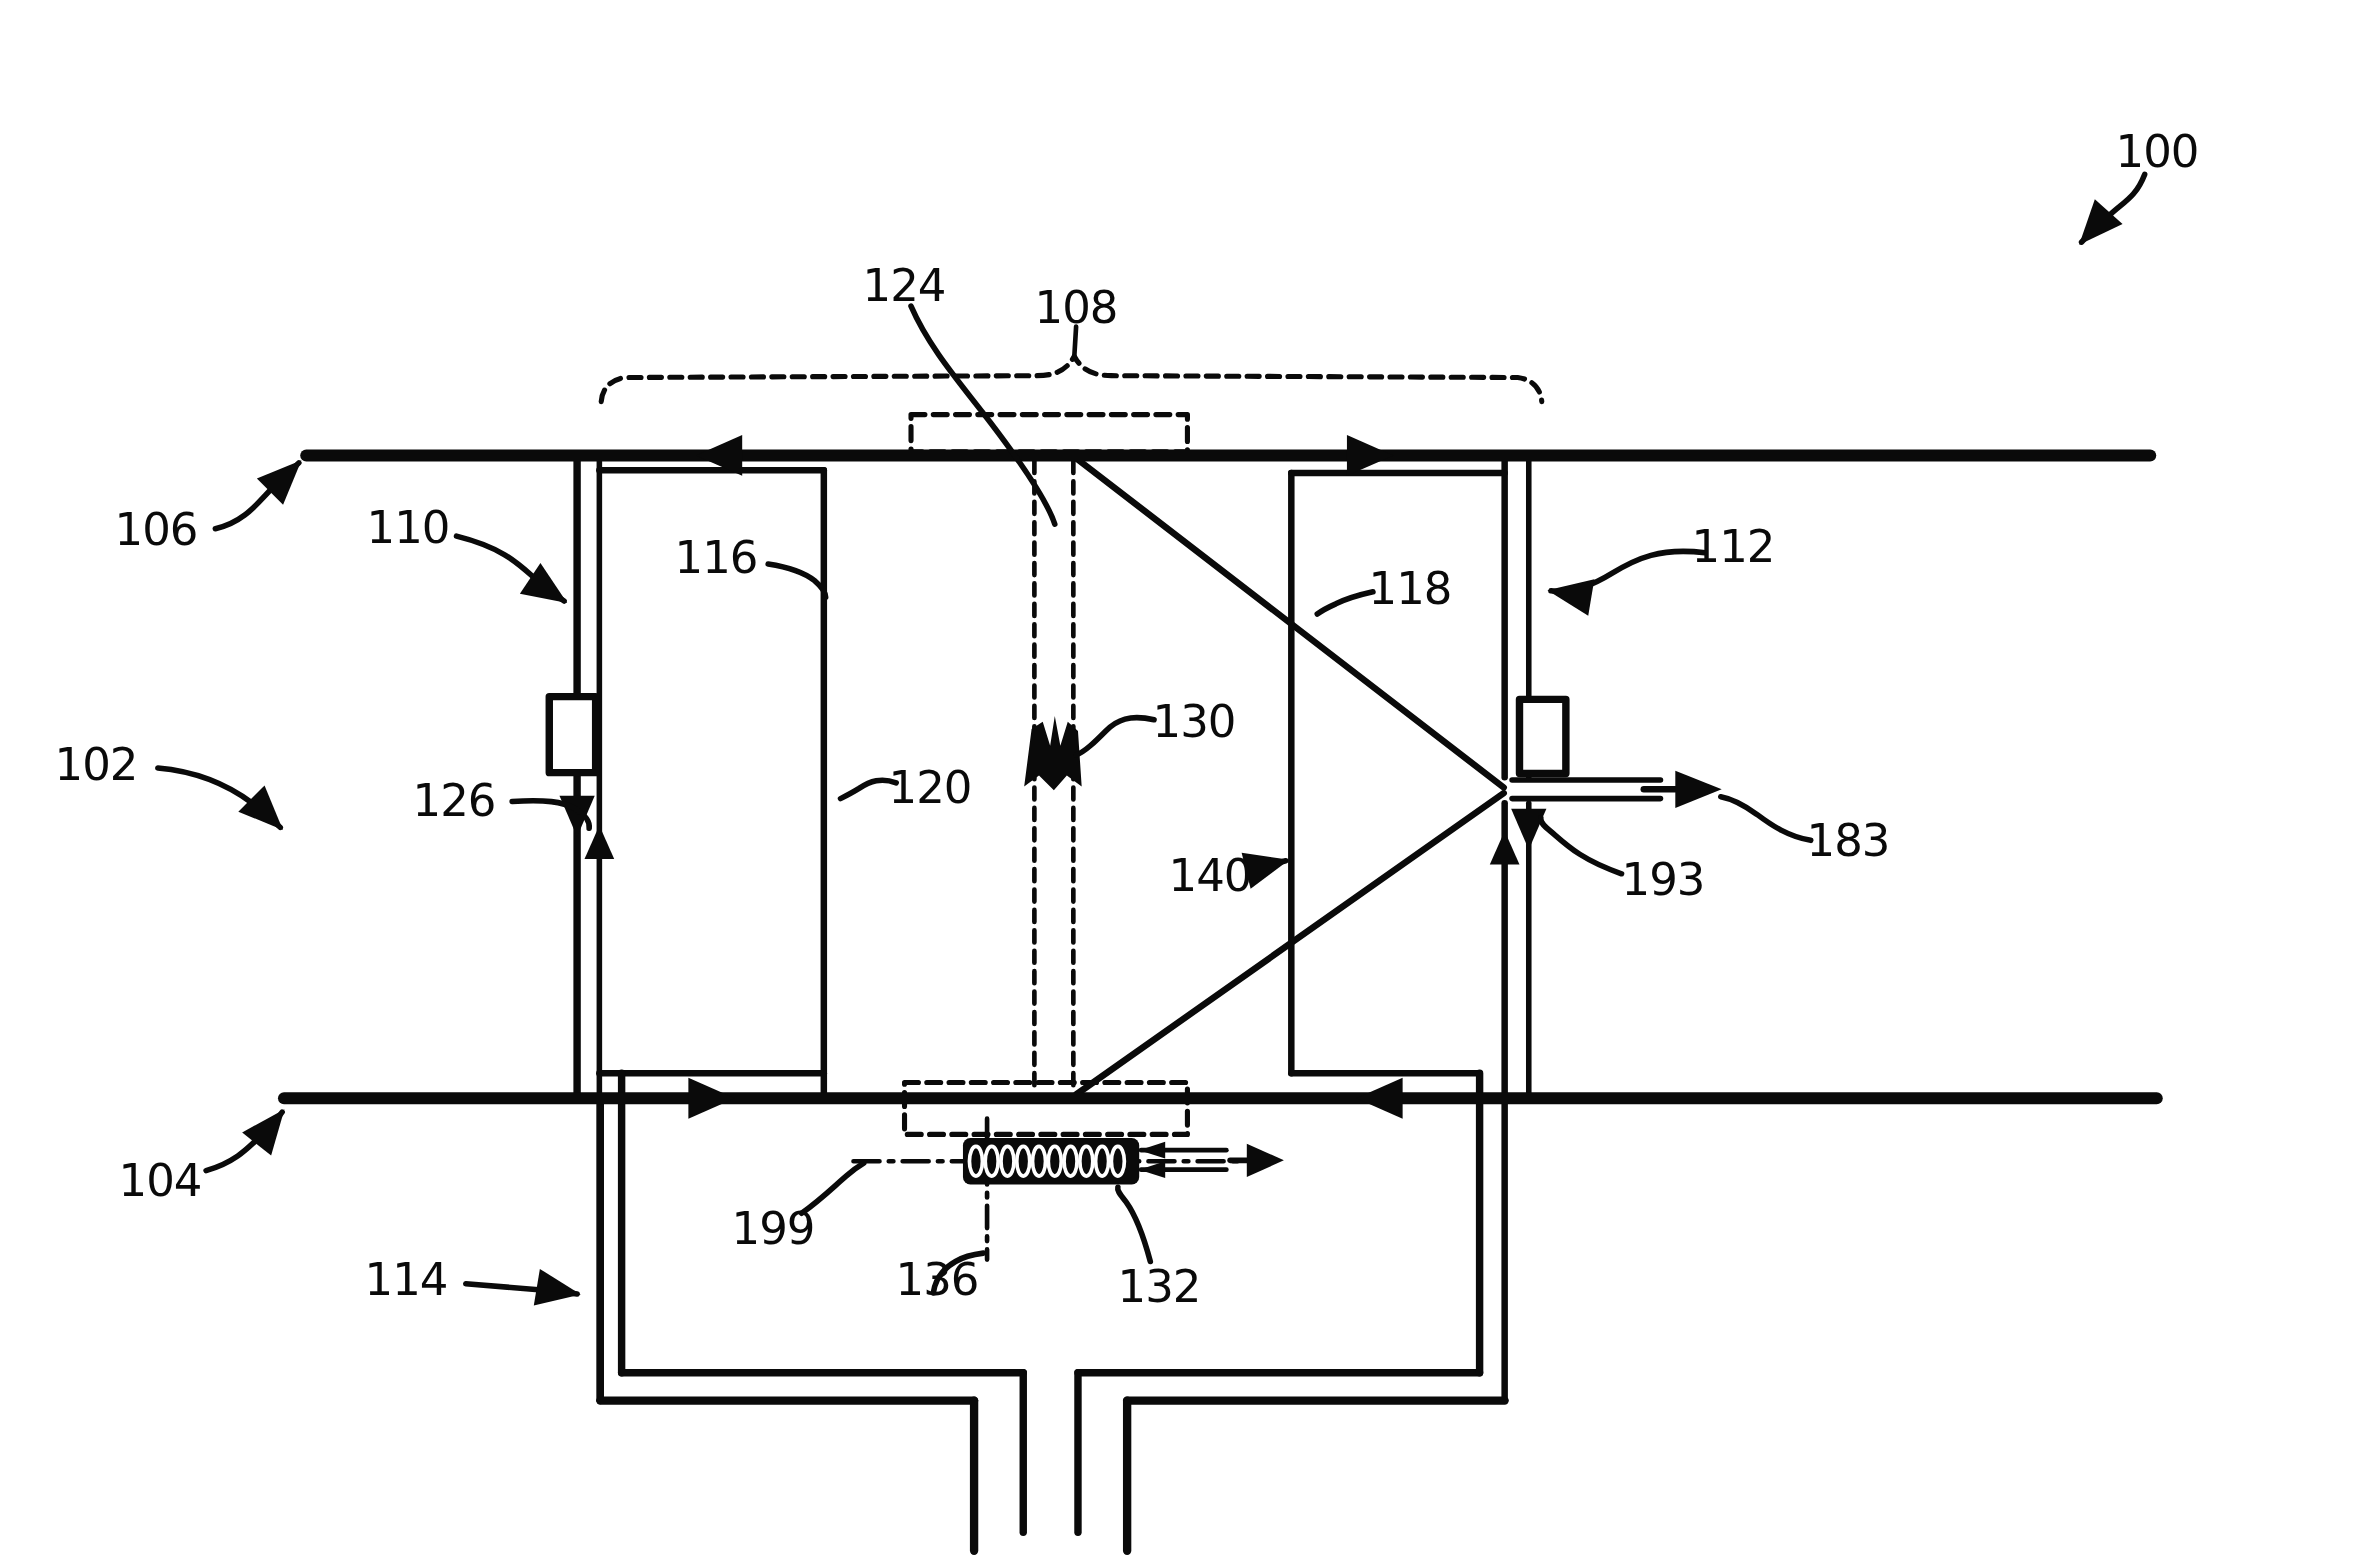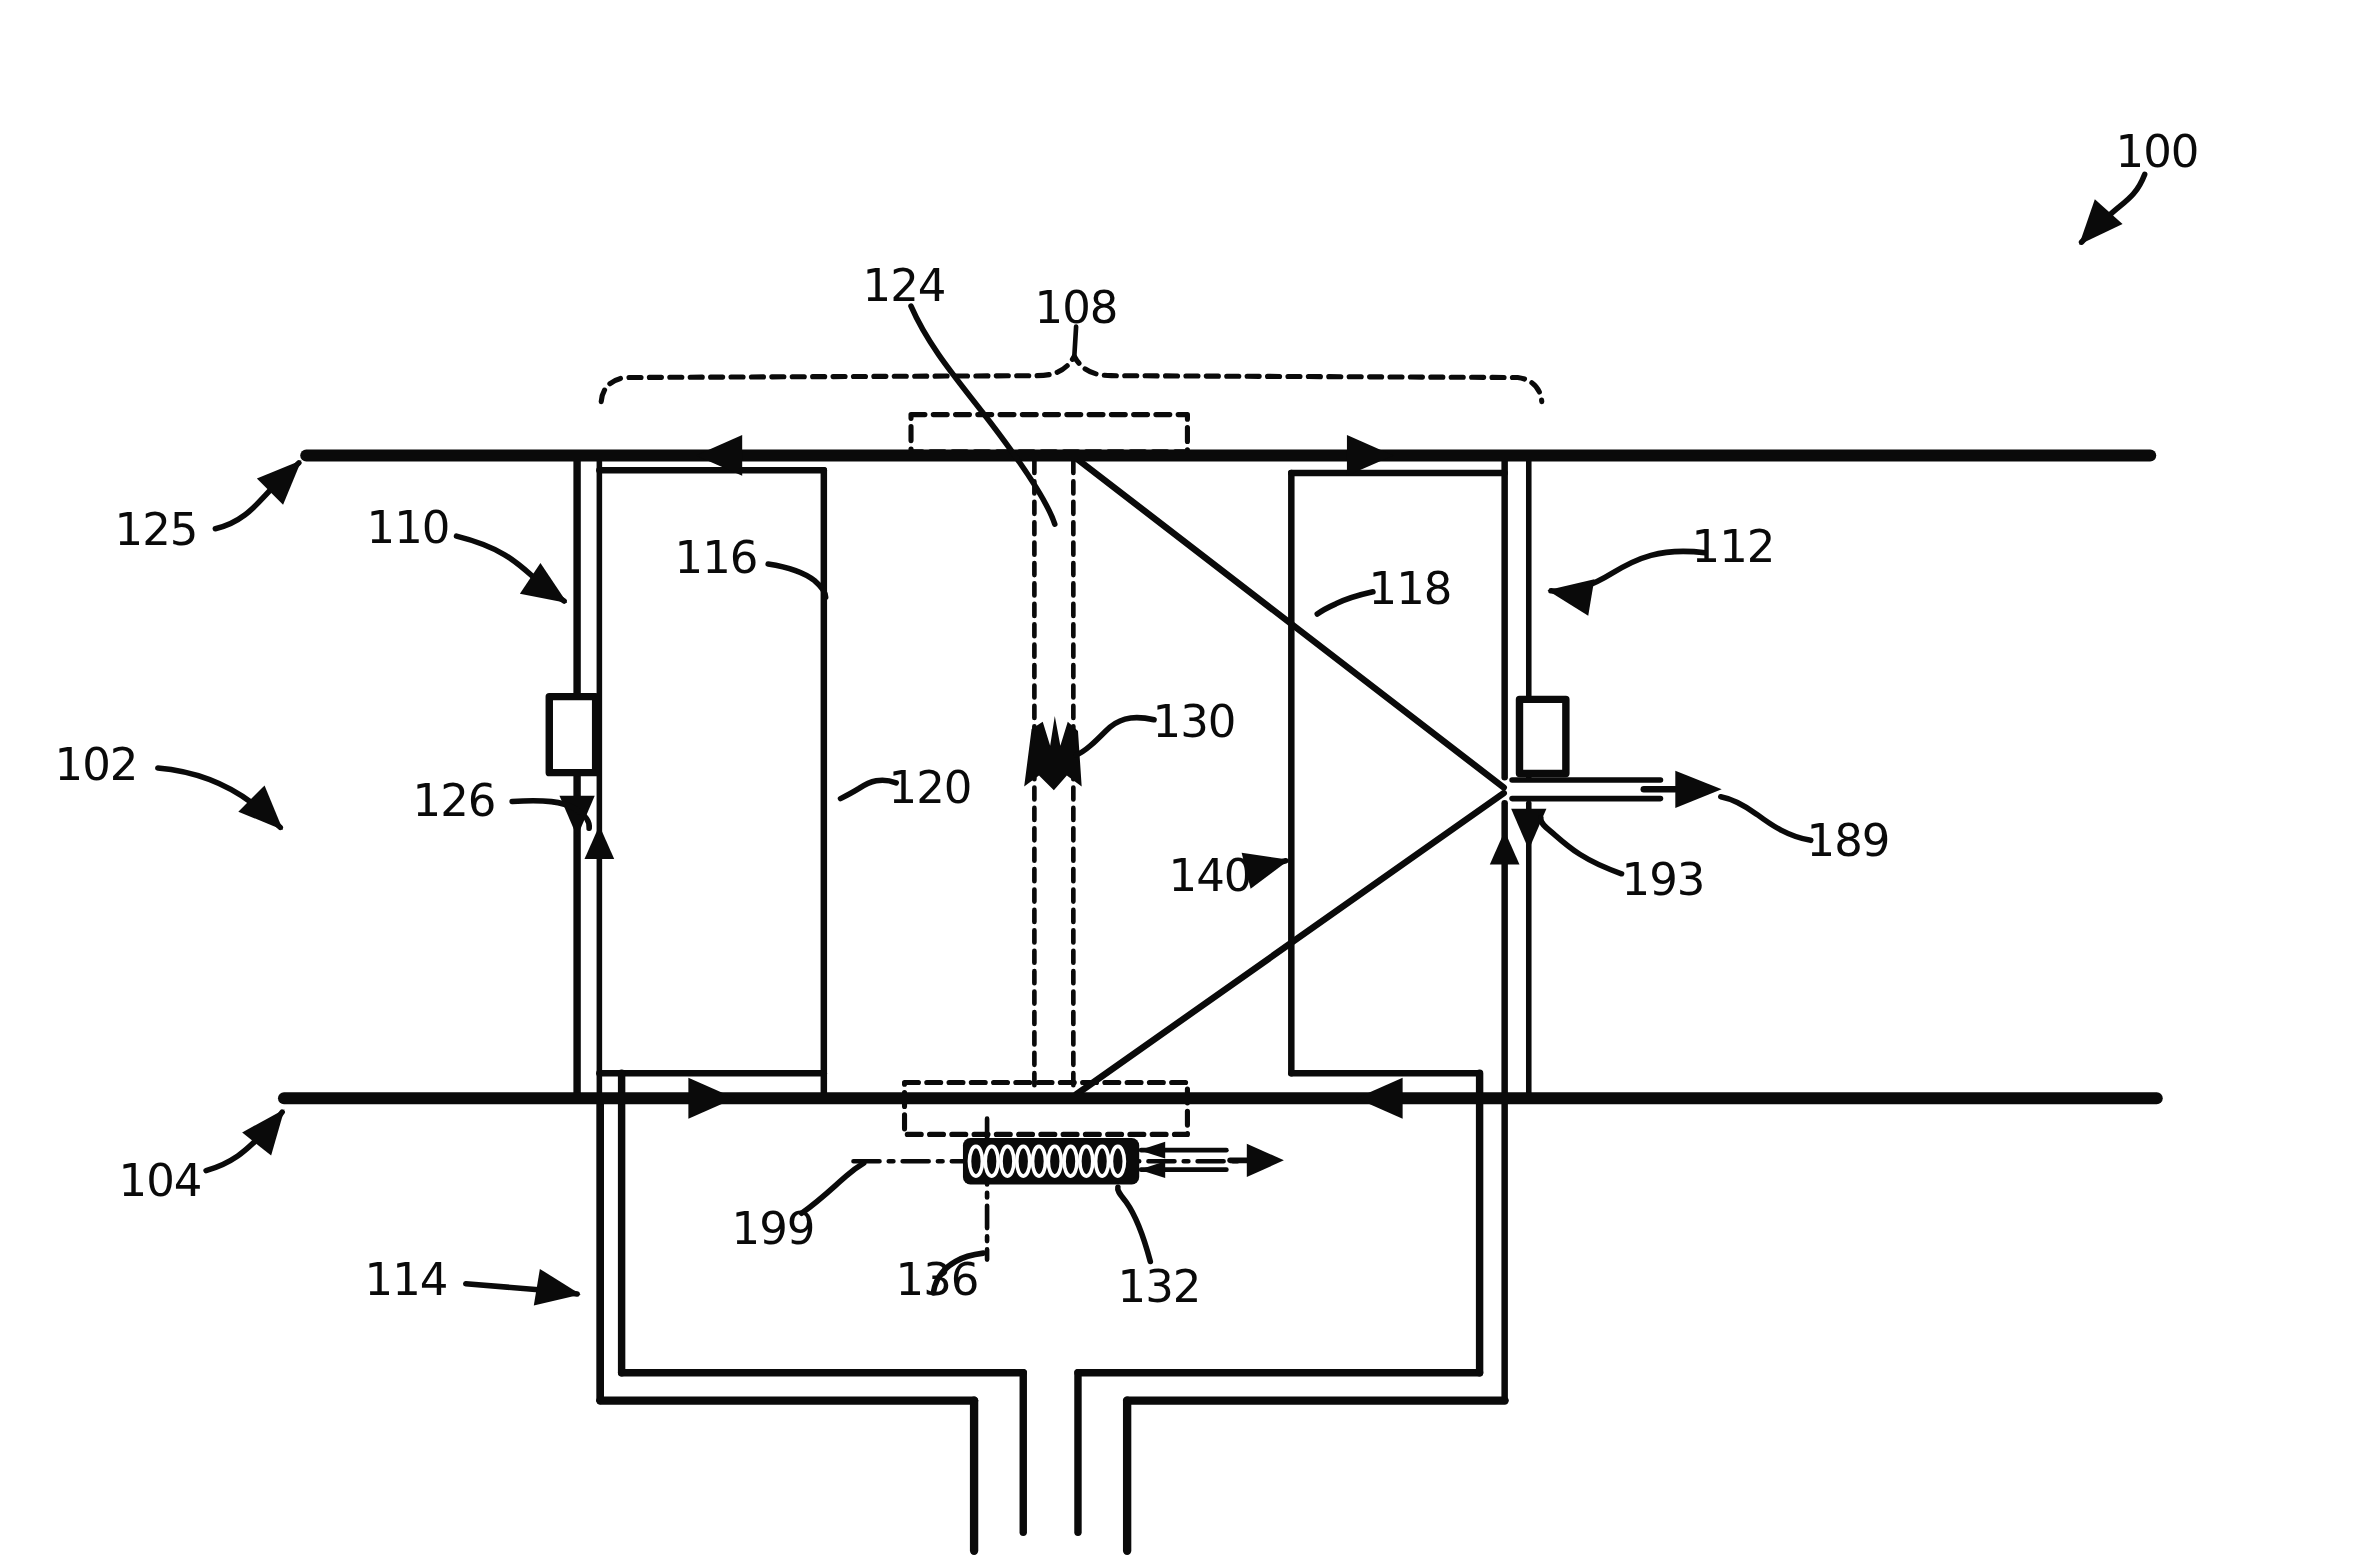--- a/index.html
+++ b/index.html
@@ -175,32 +175,32 @@
       <path d="M 864,1308 C 884,1294 898,1280 912,1268 C 920,1261 926,1257 931,1254"></path>
       <path d="M 1006,1394 C 1008,1380 1016,1368 1030,1360 C 1040,1354 1052,1352 1060,1351"></path>
       <path d="M 1952,906 C 1928,902 1910,890 1894,878 C 1880,868 1866,861 1855,859"></path>
       <path d="M 1160,352 L 1158,385" stroke-width="5"></path>
     </g>
   </svg>
 
   <div class="lbl" style="left:2157px;top:151px">100</div>
   <div class="lbl" style="left:904px;top:285px">124</div>
   <div class="lbl" style="left:1076px;top:307px">108</div>
-  <div class="lbl" style="left:156px;top:529px">125</div>
+  <div class="lbl" style="left:156px;top:529px">106</div>
   <div class="lbl" style="left:408px;top:527px">110</div>
   <div class="lbl" style="left:716px;top:557px">116</div>
   <div class="lbl" style="left:1410px;top:588px">118</div>
   <div class="lbl" style="left:1733px;top:546px">112</div>
   <div class="lbl" style="left:96px;top:764px">102</div>
   <div class="lbl" style="left:454px;top:800px">126</div>
   <div class="lbl" style="left:930px;top:787px">120</div>
   <div class="lbl" style="left:1194px;top:721px">130</div>
   <div class="lbl" style="left:1210px;top:875px">140</div>
   <div class="lbl" style="left:1663px;top:879px">193</div>
-  <div class="lbl" style="left:1848px;top:840px">189</div>
+  <div class="lbl" style="left:1848px;top:840px">183</div>
   <div class="lbl" style="left:160px;top:1180px">104</div>
   <div class="lbl" style="left:406px;top:1279px">114</div>
   <div class="lbl" style="left:773px;top:1228px">199</div>
   <div class="lbl" style="left:937px;top:1279px">136</div>
   <div class="lbl" style="left:1159px;top:1286px">132</div>
 
 </div>
 
 
 </body></html>

